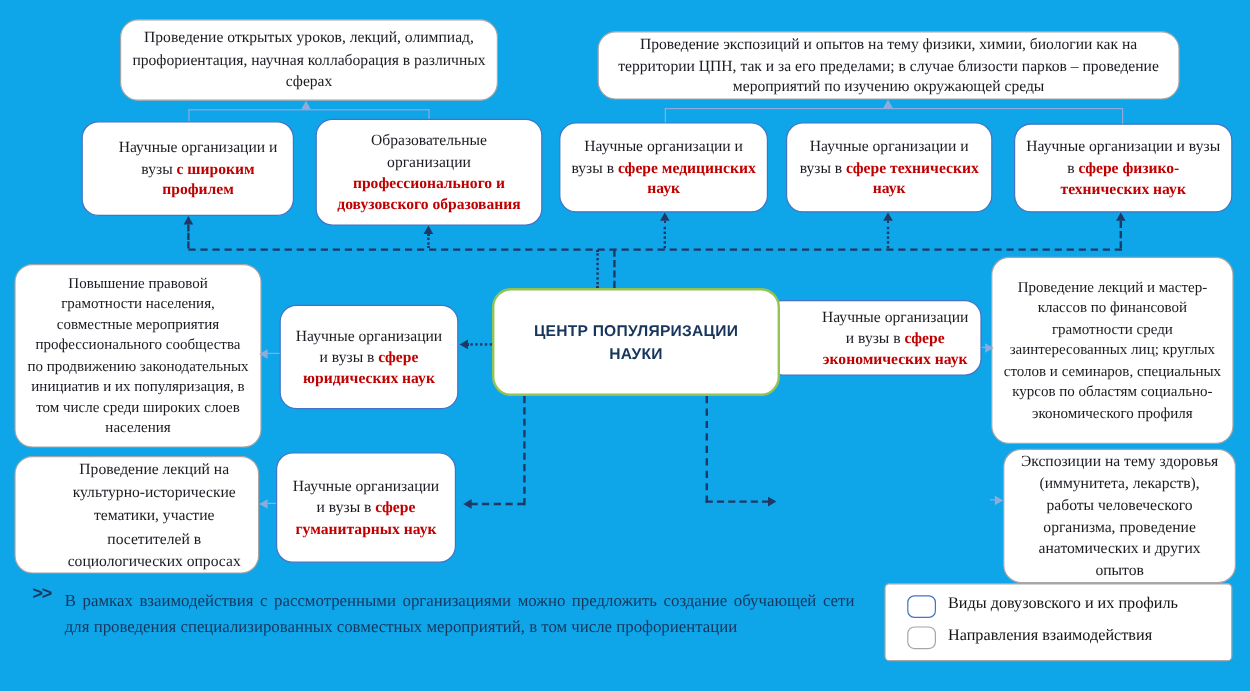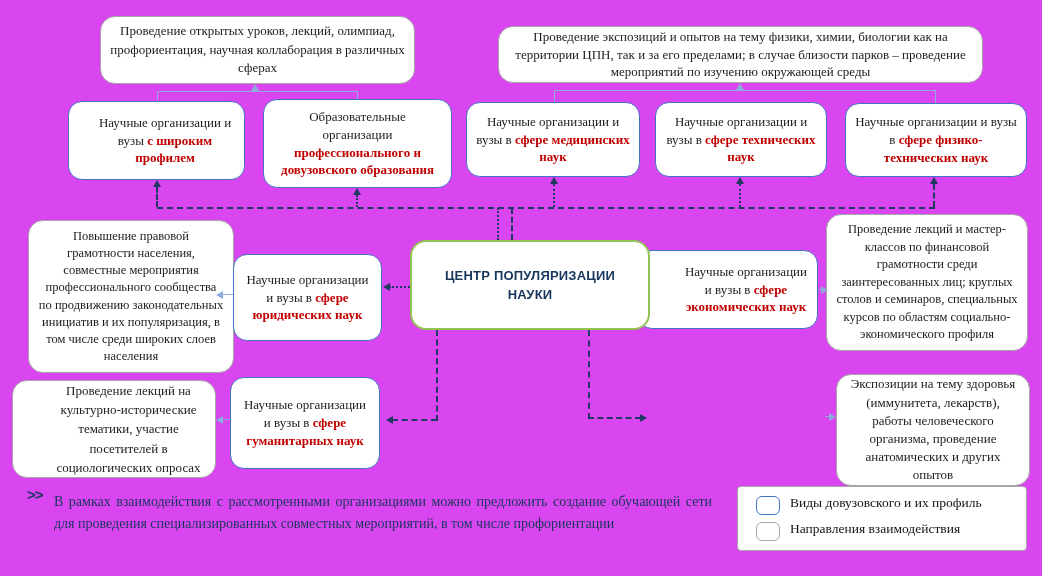--- a/index.html
+++ b/index.html
@@ -1,17 +1,17 @@
 <!DOCTYPE html>
 <html><head>
 <meta charset="utf-8">
 <style>
   html,body{margin:0;padding:0;background:#ffffff;}
   .canvas{
-    position:relative;width:1042px;height:576px;background:#d946ef;
+    position:relative;width:1042px;height:576px;background:#0ea5e9;
     font-family:"Liberation Serif", serif;overflow:hidden;
   }
   .box{
     position:absolute;box-sizing:border-box;background:#ffffff;
     display:flex;align-items:center;justify-content:center;
     text-align:center;padding:3px 9px;
   }
   .txt{width:100%;text-align:center;}
   .note{border:1.4px solid #A6A6A6;border-radius:15px;font-size:13px;line-height:1.42;color:#1b1b22;}
   .org{border:1.6px solid #4472C4;border-radius:14px;font-size:13px;line-height:1.36;color:#1b1b22;}
@@ -107,37 +107,37 @@
 
   <div class="arr arr-up-dk" style="left:736px;top:177px;"></div>
   <div class="cn v-dot" style="left:739px;top:184px;height:23px;width:0;"></div>
 
   <div class="arr arr-up-dk" style="left:930px;top:177px;"></div>
   <div class="cn v-dash" style="left:933px;top:184px;height:23px;width:0;"></div>
 
   <div class="cn v-dot" style="left:497px;top:208px;height:32px;width:0;"></div>
   <div class="cn v-dash" style="left:511px;top:208px;height:32px;width:0;"></div>
 
-  <div class="box note" style="left:12px;top:220px;width:206px;height:153px;font-size:12.5px;line-height:1.38;margin-left:16px;">
+  <div class="box note" style="left:12px;top:220px;width:206px;height:153px;font-size:12.5px;line-height:1.38;">
     <div class="txt">Повышение правовой грамотности населения, совместные мероприятия профессионального сообщества по продвижению законодательных инициатив и их популяризация, в том числе среди широких слоев населения</div>
   </div>
 
   <div class="box org" style="left:233px;top:254px;width:149px;height:87px;">
     <div class="txt"><span>Научные организации и вузы в </span><span class="accent">сфере юридических наук</span></div>
   </div>
 
   <div class="box center-box" style="left:410px;top:240px;width:240px;height:90px;">
     <div class="txt">ЦЕНТР ПОПУЛЯРИЗАЦИИ НАУКИ</div>
   </div>
 
-  <div class="box org" style="left:638px;top:250px;width:180px;height:79px;padding-left:45px;">
+  <div class="box org" style="left:638px;top:250px;width:180px;height:63px;padding-left:45px;">
     <div class="txt"><span>Научные организации и вузы в </span><span class="accent">сфере экономических наук</span></div>
   </div>
 
-  <div class="box note" style="left:826px;top:214px;width:202px;height:137px;font-size:12.5px;line-height:1.4;">
+  <div class="box note" style="left:826px;top:214px;width:202px;height:156px;font-size:12.5px;line-height:1.4;">
     <div class="txt">Проведение лекций и мастер-классов по финансовой грамотности среди заинтересованных лиц; круглых столов и семинаров, специальных курсов по областям социально-экономического профиля</div>
   </div>
 
   <div class="arr arr-left-dk" style="left:383px;top:283px;"></div>
   <div class="cn h-dot" style="left:389px;top:286px;width:21px;height:0;"></div>
 
   <div class="arr arr-left-lt" style="left:216px;top:291px;"></div>
   <div class="cn h-lite" style="left:222px;top:294px;width:11px;height:0;"></div>
 
   <div class="cn h-dot" style="left:615px;top:286px;width:17px;height:0;"></div>

